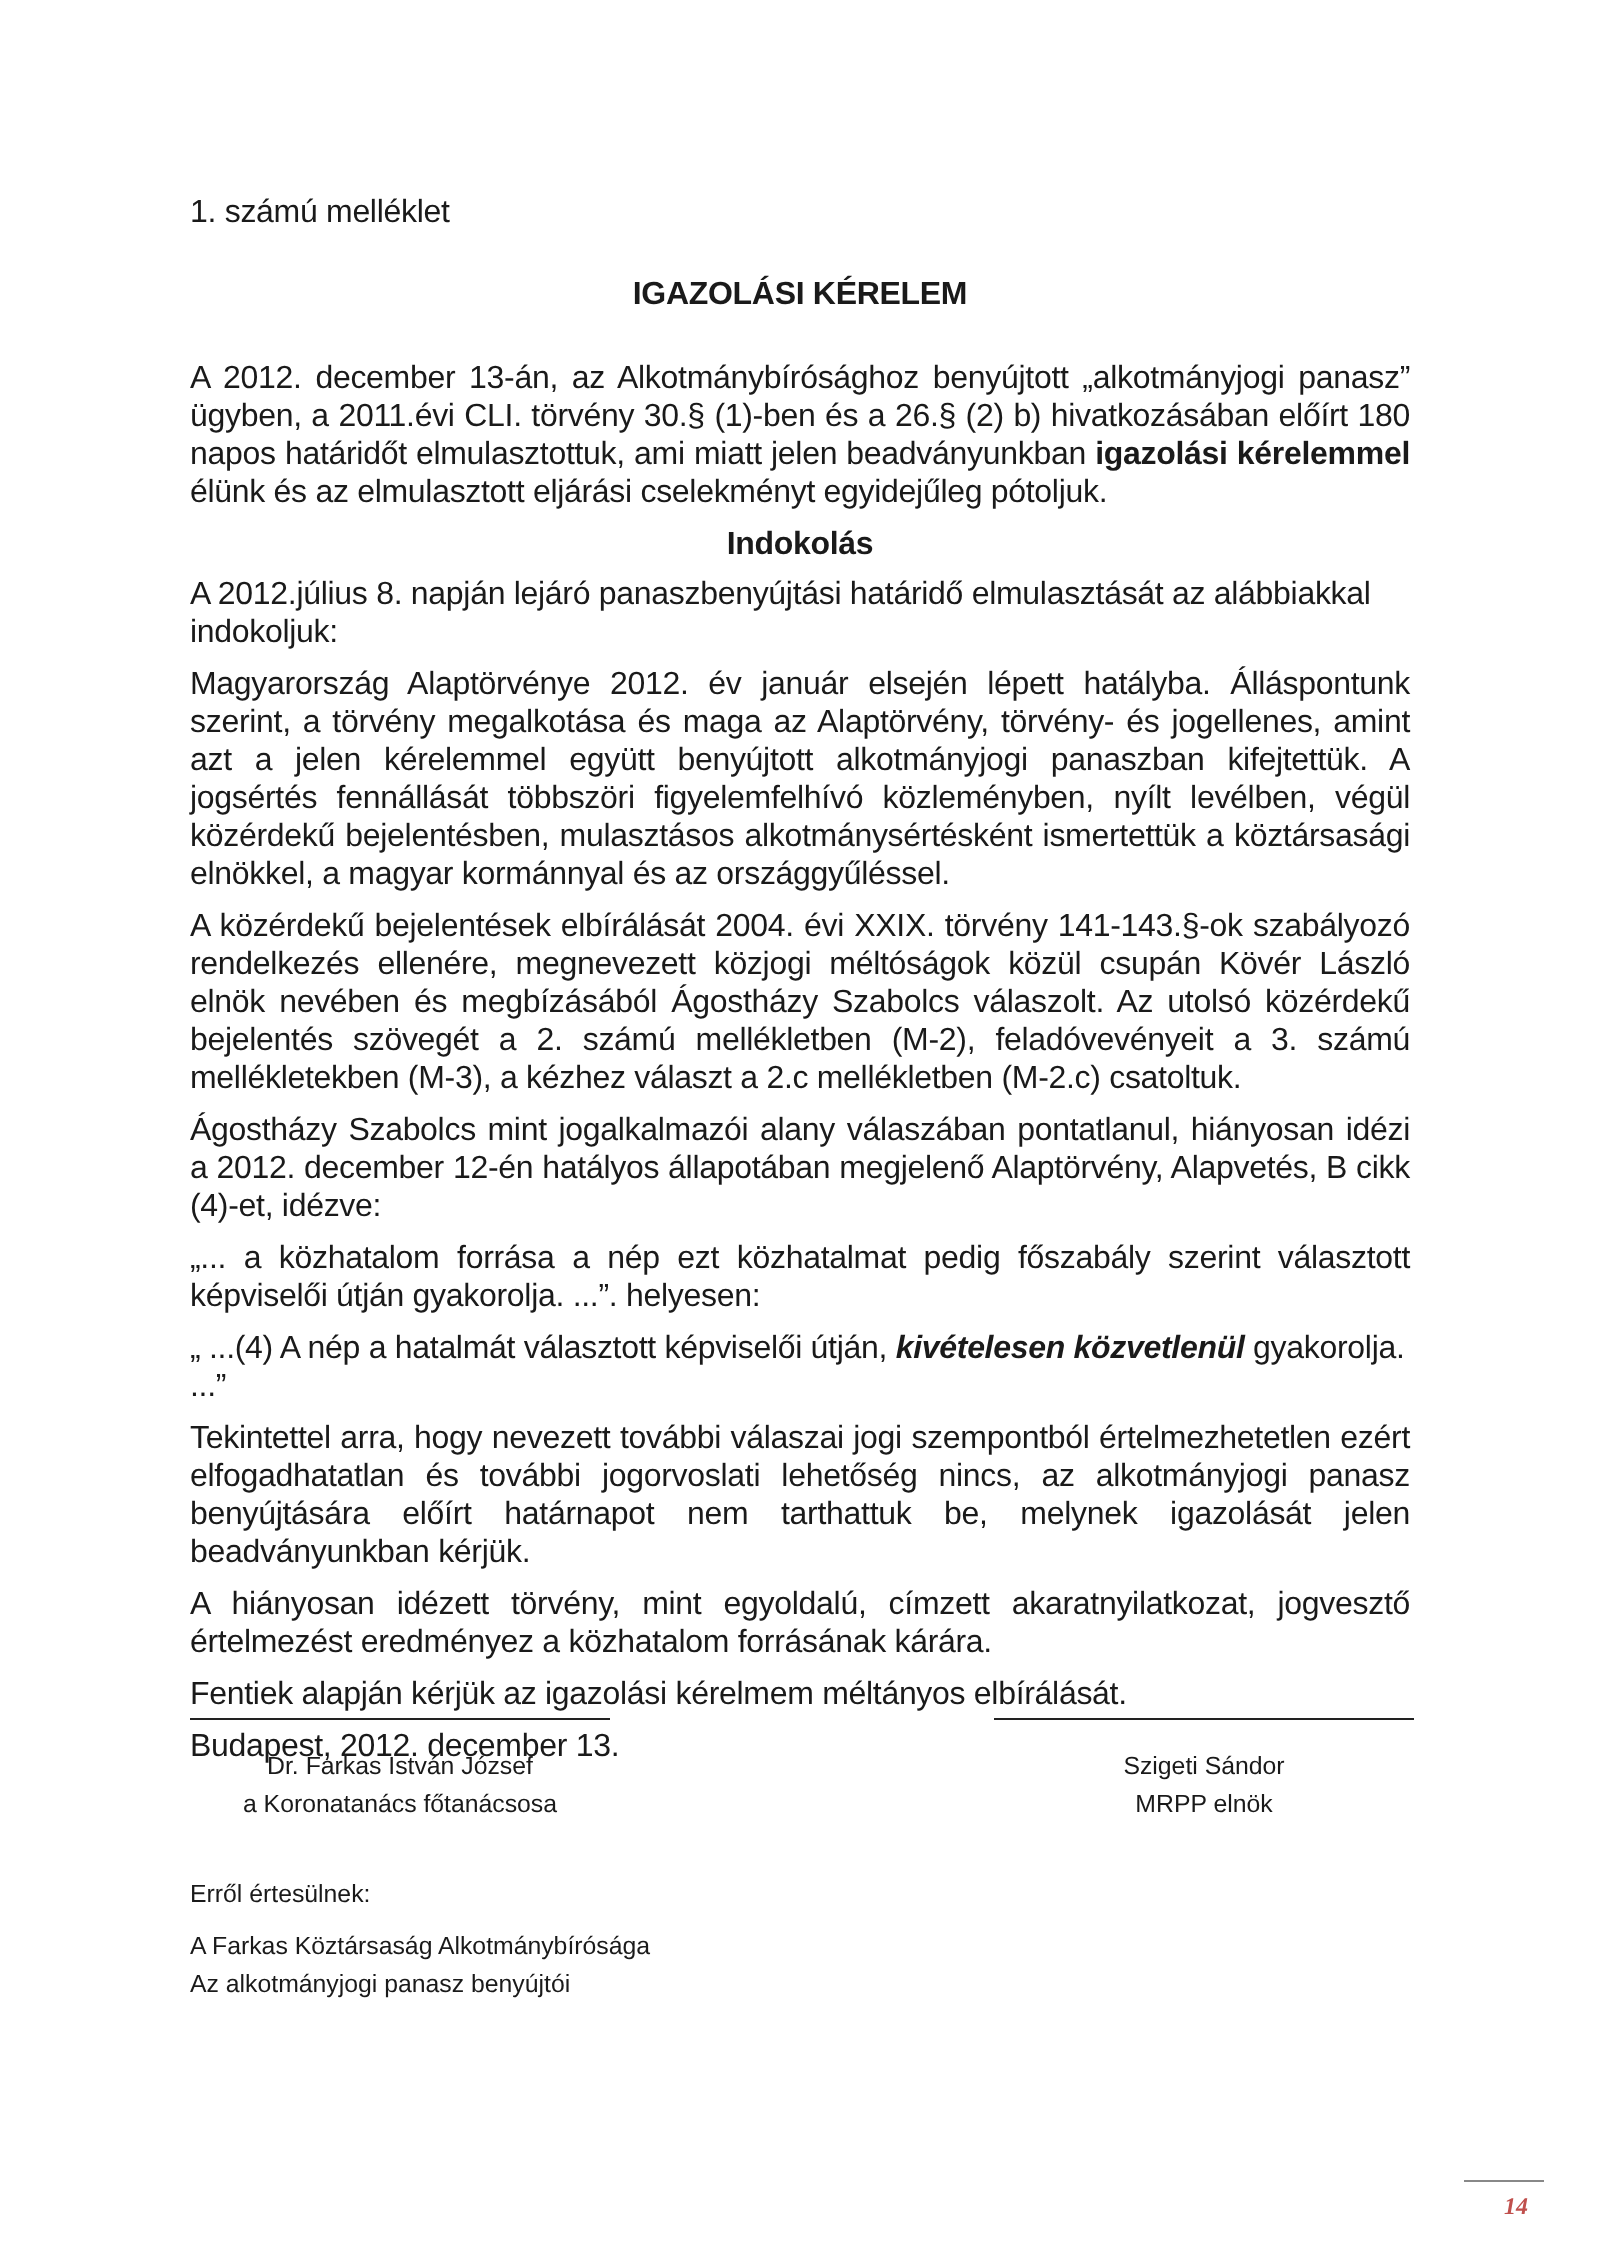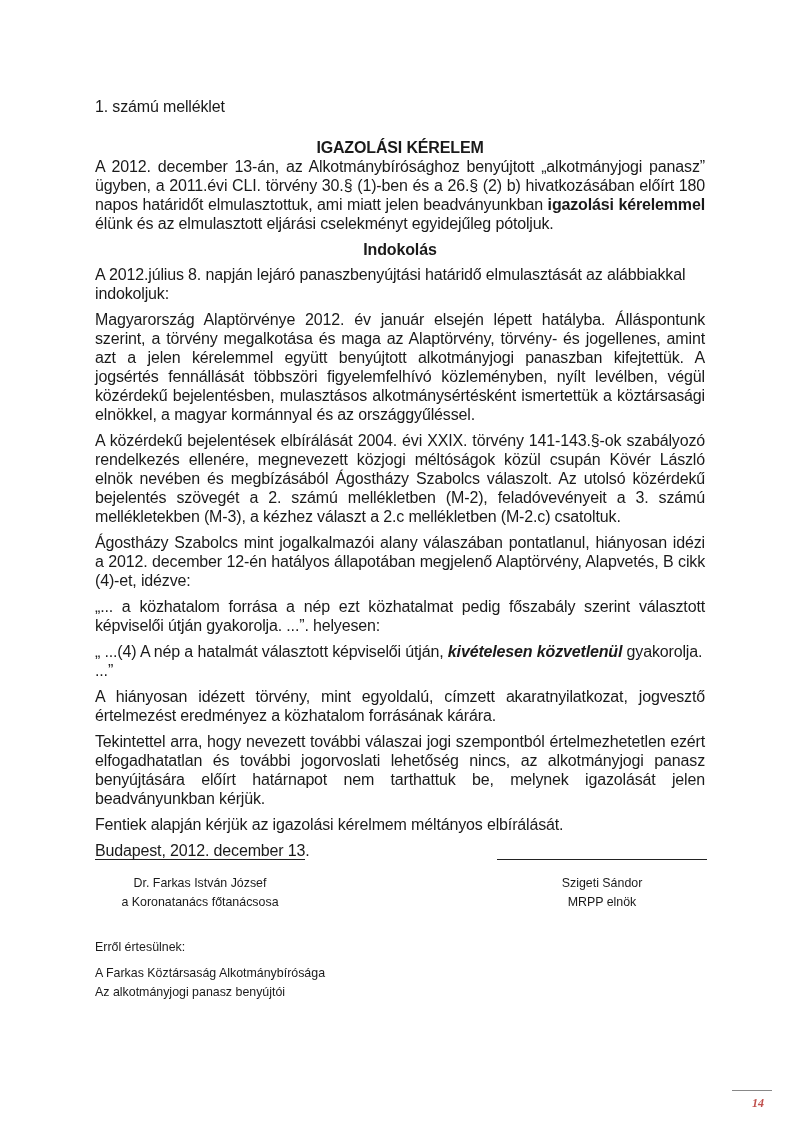--- a/index.html
+++ b/index.html
@@ -30,20 +30,21 @@
     .doc-title {
       text-align: center;
       font-weight: bold;
       margin: 22px 0 0 0;
     }
     p {
       margin: 0 0 7px 0;
       text-align: justify;
     }
     .intro {
+      margin-top: 23px;
     }
     .section-title {
       text-align: center;
       font-weight: bold;
       margin: 0 0 6px 0;
     }
     .left {
       text-align: left;
     }
     .sig-block {
@@ -111,22 +112,22 @@
   <div class="section-title">Indokolás</div>
 
   <p class="left">A 2012.július 8. napján lejáró panaszbenyújtási határidő elmulasztását az alábbiakkal indokoljuk:</p>
   <p>Magyarország Alaptörvénye 2012. év január elsején lépett hatályba. Álláspontunk szerint, a törvény megalkotása és maga az Alaptörvény, törvény- és jogellenes, amint azt a jelen kérelemmel együtt benyújtott alkotmányjogi panaszban kifejtettük. A jogsértés fennállását többszöri figyelemfelhívó közleményben, nyílt levélben, végül közérdekű bejelentésben, mulasztásos alkotmánysértésként ismertettük a köztársasági elnökkel, a magyar kormánnyal és az országgyűléssel.</p>
   <p>A közérdekű bejelentések elbírálását 2004. évi XXIX. törvény 141-143.§-ok szabályozó rendelkezés ellenére, megnevezett közjogi méltóságok közül csupán Kövér László elnök nevében és megbízásából Ágostházy Szabolcs válaszolt. Az utolsó közérdekű bejelentés szövegét a 2. számú mellékletben (M-2), feladóvevényeit a 3. számú mellékletekben (M-3), a kézhez választ a 2.c mellékletben (M-2.c) csatoltuk.</p>
   <p>Ágostházy Szabolcs mint jogalkalmazói alany válaszában pontatlanul, hiányosan idézi a 2012. december 12-én hatályos állapotában megjelenő Alaptörvény, Alapvetés, B cikk (4)-et, idézve:</p>
   <p>„... a közhatalom forrása a nép ezt közhatalmat pedig főszabály szerint választott képviselői útján gyakorolja. ...”. helyesen:</p>
 
   <p class="left"><span>„ ...(4) A nép a hatalmát választott képviselői útján, </span><span class="bi">kivételesen közvetlenül</span><span> gyakorolja. ...”</span></p>
 
+  <p>Tekintettel arra, hogy nevezett további válaszai jogi szempontból értelmezhetetlen ezért elfogadhatatlan és további jogorvoslati lehetőség nincs, az alkotmányjogi panasz benyújtására előírt határnapot nem tarthattuk be, melynek igazolását jelen beadványunkban kérjük.</p>
   <p>A hiányosan idézett törvény, mint egyoldalú, címzett akaratnyilatkozat, jogvesztő értelmezést eredményez a közhatalom forrásának kárára.</p>
-  <p>Tekintettel arra, hogy nevezett további válaszai jogi szempontból értelmezhetetlen ezért elfogadhatatlan és további jogorvoslati lehetőség nincs, az alkotmányjogi panasz benyújtására előírt határnapot nem tarthattuk be, melynek igazolását jelen beadványunkban kérjük.</p>
   <p class="left">Fentiek alapján kérjük az igazolási kérelmem méltányos elbírálását.</p>
   <p class="left">Budapest, 2012. december 13.</p>
 </div>
 
 <div class="sig-block">
   <div class="sig-col left-col">
     <div class="sig-line"></div>
     <div class="sig-name">Dr. Farkas István József</div>
     <div>a Koronatanács főtanácsosa</div>
   </div>

